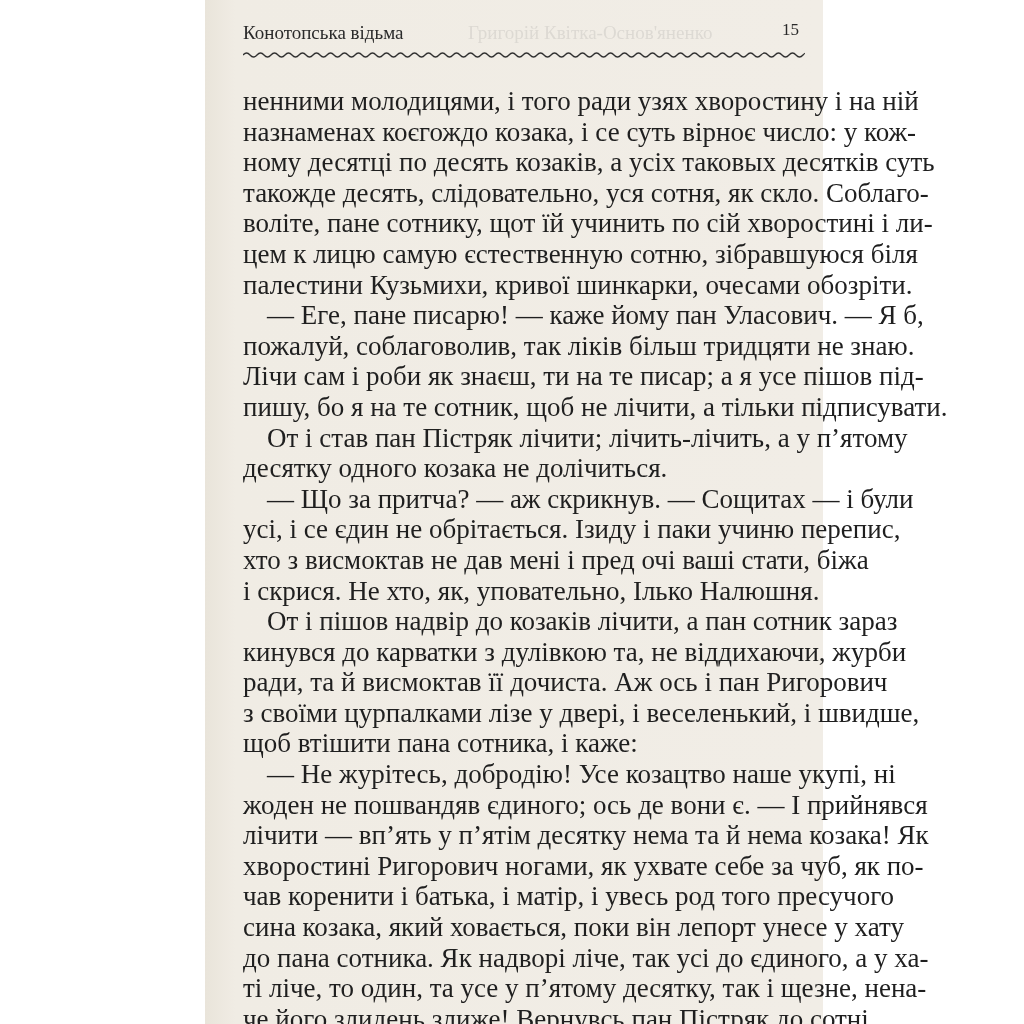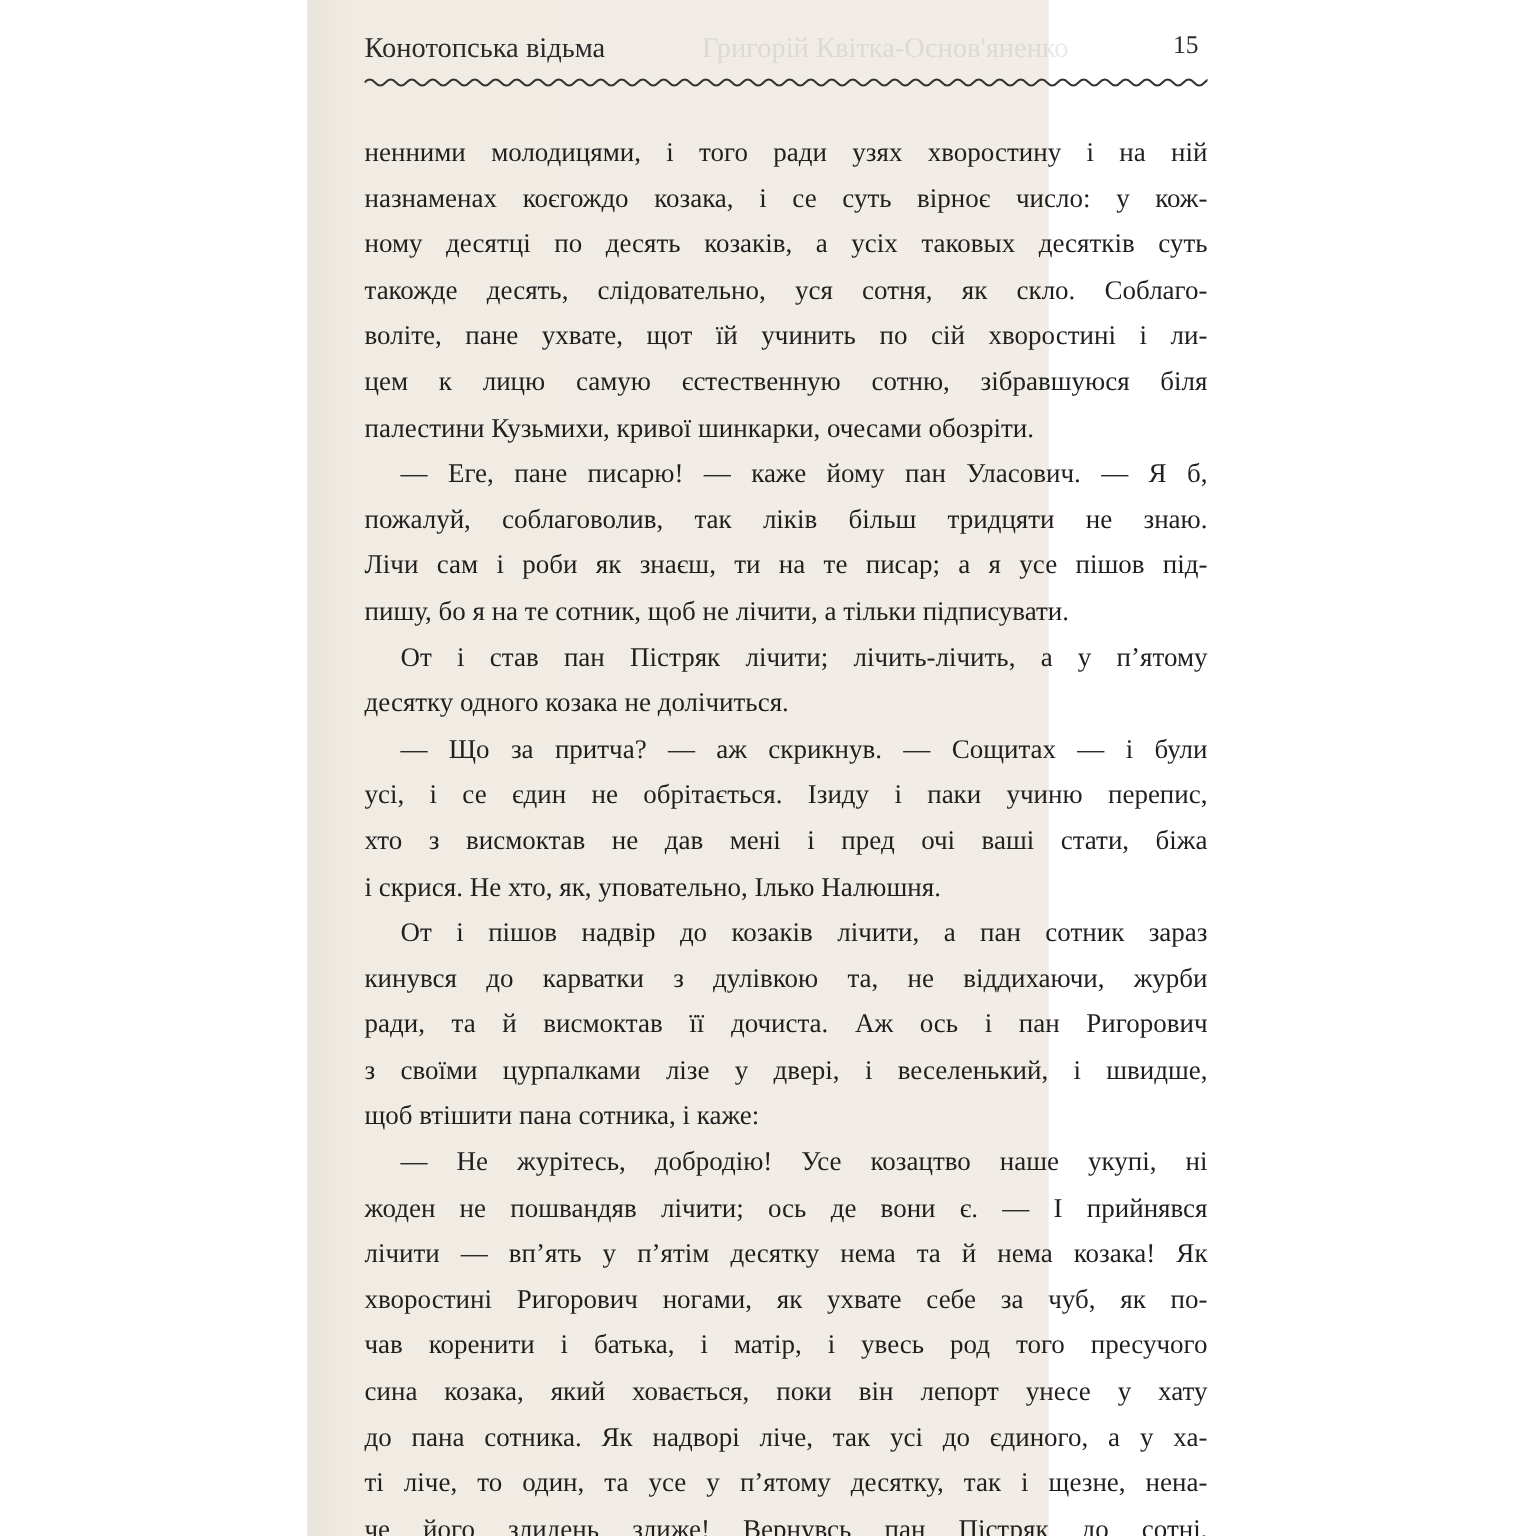--- a/index.html
+++ b/index.html
@@ -7,21 +7,21 @@
       padding: 0;
       width: 1024px;
       height: 1024px;
       background: #ffffff;
       overflow: hidden;
     }
     .page {
       position: absolute;
       left: 205px;
       top: 0;
-      width: 494px;
+      width: 618px;
       height: 1024px;
       background: #efebe3;
       background-image: linear-gradient(90deg, #e9e4da 0px, #f0ece4 30px, #f1ede6 100%);
       font-family: "Liberation Serif", "DejaVu Serif", serif;
       color: #222;
     }
     .running-head {
       position: absolute;
       left: 38px;
       top: 18px;
@@ -58,21 +58,21 @@
       width: 562px;
       height: 10px;
     }
     .text-block {
       position: absolute;
       left: 38px;
       top: 86px;
       width: 562px;
     }
     .line {
-      font-size: 18px;
+      font-size: 27px;
       line-height: 30.6px;
       height: 30.6px;
       white-space: nowrap;
       text-align: justify;
       text-align-last: justify;
       color: #1f1f1f;
       overflow: visible;
     }
     .line.indent {
       padding-left: 24px;
@@ -94,40 +94,40 @@
 
   <svg class="wavy-rule" viewBox="0 0 562 10" preserveAspectRatio="none">
     <path id="wave" d="M0 5 Q3.5 1 7 5 Q10.5 9 14 5 Q17.5 1 21 5 Q24.5 9 28 5 Q31.5 1 35 5 Q38.5 9 42 5 Q45.5 1 49 5 Q52.5 9 56 5 Q59.5 1 63 5 Q66.5 9 70 5 Q73.5 1 77 5 Q80.5 9 84 5 Q87.5 1 91 5 Q94.5 9 98 5 Q101.5 1 105 5 Q108.5 9 112 5 Q115.5 1 119 5 Q122.5 9 126 5 Q129.5 1 133 5 Q136.5 9 140 5 Q143.5 1 147 5 Q150.5 9 154 5 Q157.5 1 161 5 Q164.5 9 168 5 Q171.5 1 175 5 Q178.5 9 182 5 Q185.5 1 189 5 Q192.5 9 196 5 Q199.5 1 203 5 Q206.5 9 210 5 Q213.5 1 217 5 Q220.5 9 224 5 Q227.5 1 231 5 Q234.5 9 238 5 Q241.5 1 245 5 Q248.5 9 252 5 Q255.5 1 259 5 Q262.5 9 266 5 Q269.5 1 273 5 Q276.5 9 280 5 Q283.5 1 287 5 Q290.5 9 294 5 Q297.5 1 301 5 Q304.5 9 308 5 Q311.5 1 315 5 Q318.5 9 322 5 Q325.5 1 329 5 Q332.5 9 336 5 Q339.5 1 343 5 Q346.5 9 350 5 Q353.5 1 357 5 Q360.5 9 364 5 Q367.5 1 371 5 Q374.5 9 378 5 Q381.5 1 385 5 Q388.5 9 392 5 Q395.5 1 399 5 Q402.5 9 406 5 Q409.5 1 413 5 Q416.5 9 420 5 Q423.5 1 427 5 Q430.5 9 434 5 Q437.5 1 441 5 Q444.5 9 448 5 Q451.5 1 455 5 Q458.5 9 462 5 Q465.5 1 469 5 Q472.5 9 476 5 Q479.5 1 483 5 Q486.5 9 490 5 Q493.5 1 497 5 Q500.5 9 504 5 Q507.5 1 511 5 Q514.5 9 518 5 Q521.5 1 525 5 Q528.5 9 532 5 Q535.5 1 539 5 Q542.5 9 546 5 Q549.5 1 553 5 Q556.5 9 560 5 Q563.5 1 567 5 Q570.5 9 574 5" fill="none" stroke="#333" stroke-width="1.3"></path>
   </svg>
 
   <div class="text-block" id="text-block">
       <div class="line">ненними молодицями, і того ради узях хворостину і на ній</div>
       <div class="line">назнаменах коєгождо козака, і се суть вірноє число: у кож-</div>
       <div class="line">ному десятці по десять козаків, а усіх таковых десятків суть</div>
       <div class="line">такожде десять, слідовательно, уся сотня, як скло. Соблаго-</div>
-      <div class="line">воліте, пане ухвате, щот їй учинить по сій хворостині і ли-</div>
+      <div class="line">воліте, пане сотнику, щот їй учинить по сій хворостині і ли-</div>
       <div class="line">цем к лицю самую єстественную сотню, зібравшуюся біля</div>
       <div class="line last">палестини Кузьмихи, кривої шинкарки, очесами обозріти.</div>
       <div class="line indent">— Еге, пане писарю! — каже йому пан Уласович. — Я б,</div>
       <div class="line">пожалуй, соблаговолив, так ліків більш тридцяти не знаю.</div>
       <div class="line">Лічи сам і роби як знаєш, ти на те писар; а я усе пішов під-</div>
       <div class="line last">пишу, бо я на те сотник, щоб не лічити, а тільки підписувати.</div>
       <div class="line indent">От і став пан Пістряк лічити; лічить-лічить, а у п’ятому</div>
       <div class="line last">десятку одного козака не долічиться.</div>
       <div class="line indent">— Що за притча? — аж скрикнув. — Сощитах — і були</div>
       <div class="line">усі, і се єдин не обрітається. Ізиду і паки учиню перепис,</div>
       <div class="line">хто з висмоктав не дав мені і пред очі ваші стати, біжа</div>
       <div class="line last">і скрися. Не хто, як, уповательно, Ілько Налюшня.</div>
       <div class="line indent">От і пішов надвір до козаків лічити, а пан сотник зараз</div>
       <div class="line">кинувся до карватки з дулівкою та, не віддихаючи, журби</div>
       <div class="line">ради, та й висмоктав її дочиста. Аж ось і пан Ригорович</div>
       <div class="line">з своїми цурпалками лізе у двері, і веселенький, і швидше,</div>
       <div class="line last">щоб втішити пана сотника, і каже:</div>
       <div class="line indent">— Не журітесь, добродію! Усе козацтво наше укупі, ні</div>
-      <div class="line">жоден не пошвандяв лічити; ось де вони є. — І прийнявся</div>
+      <div class="line">жоден не пошвандяв єдиного; ось де вони є. — І прийнявся</div>
       <div class="line">лічити — вп’ять у п’ятім десятку нема та й нема козака! Як</div>
       <div class="line">хворостині Ригорович ногами, як ухвате себе за чуб, як по-</div>
       <div class="line">чав коренити і батька, і матір, і увесь род того пресучого</div>
       <div class="line">сина козака, який ховається, поки він лепорт унесе у хату</div>
       <div class="line">до пана сотника. Як надворі ліче, так усі до єдиного, а у ха-</div>
       <div class="line">ті ліче, то один, та усе у п’ятому десятку, так і щезне, нена-</div>
       <div class="line">че його злидень злиже! Вернувсь пан Пістряк до сотні,</div>
     </div>
 </div>
 

